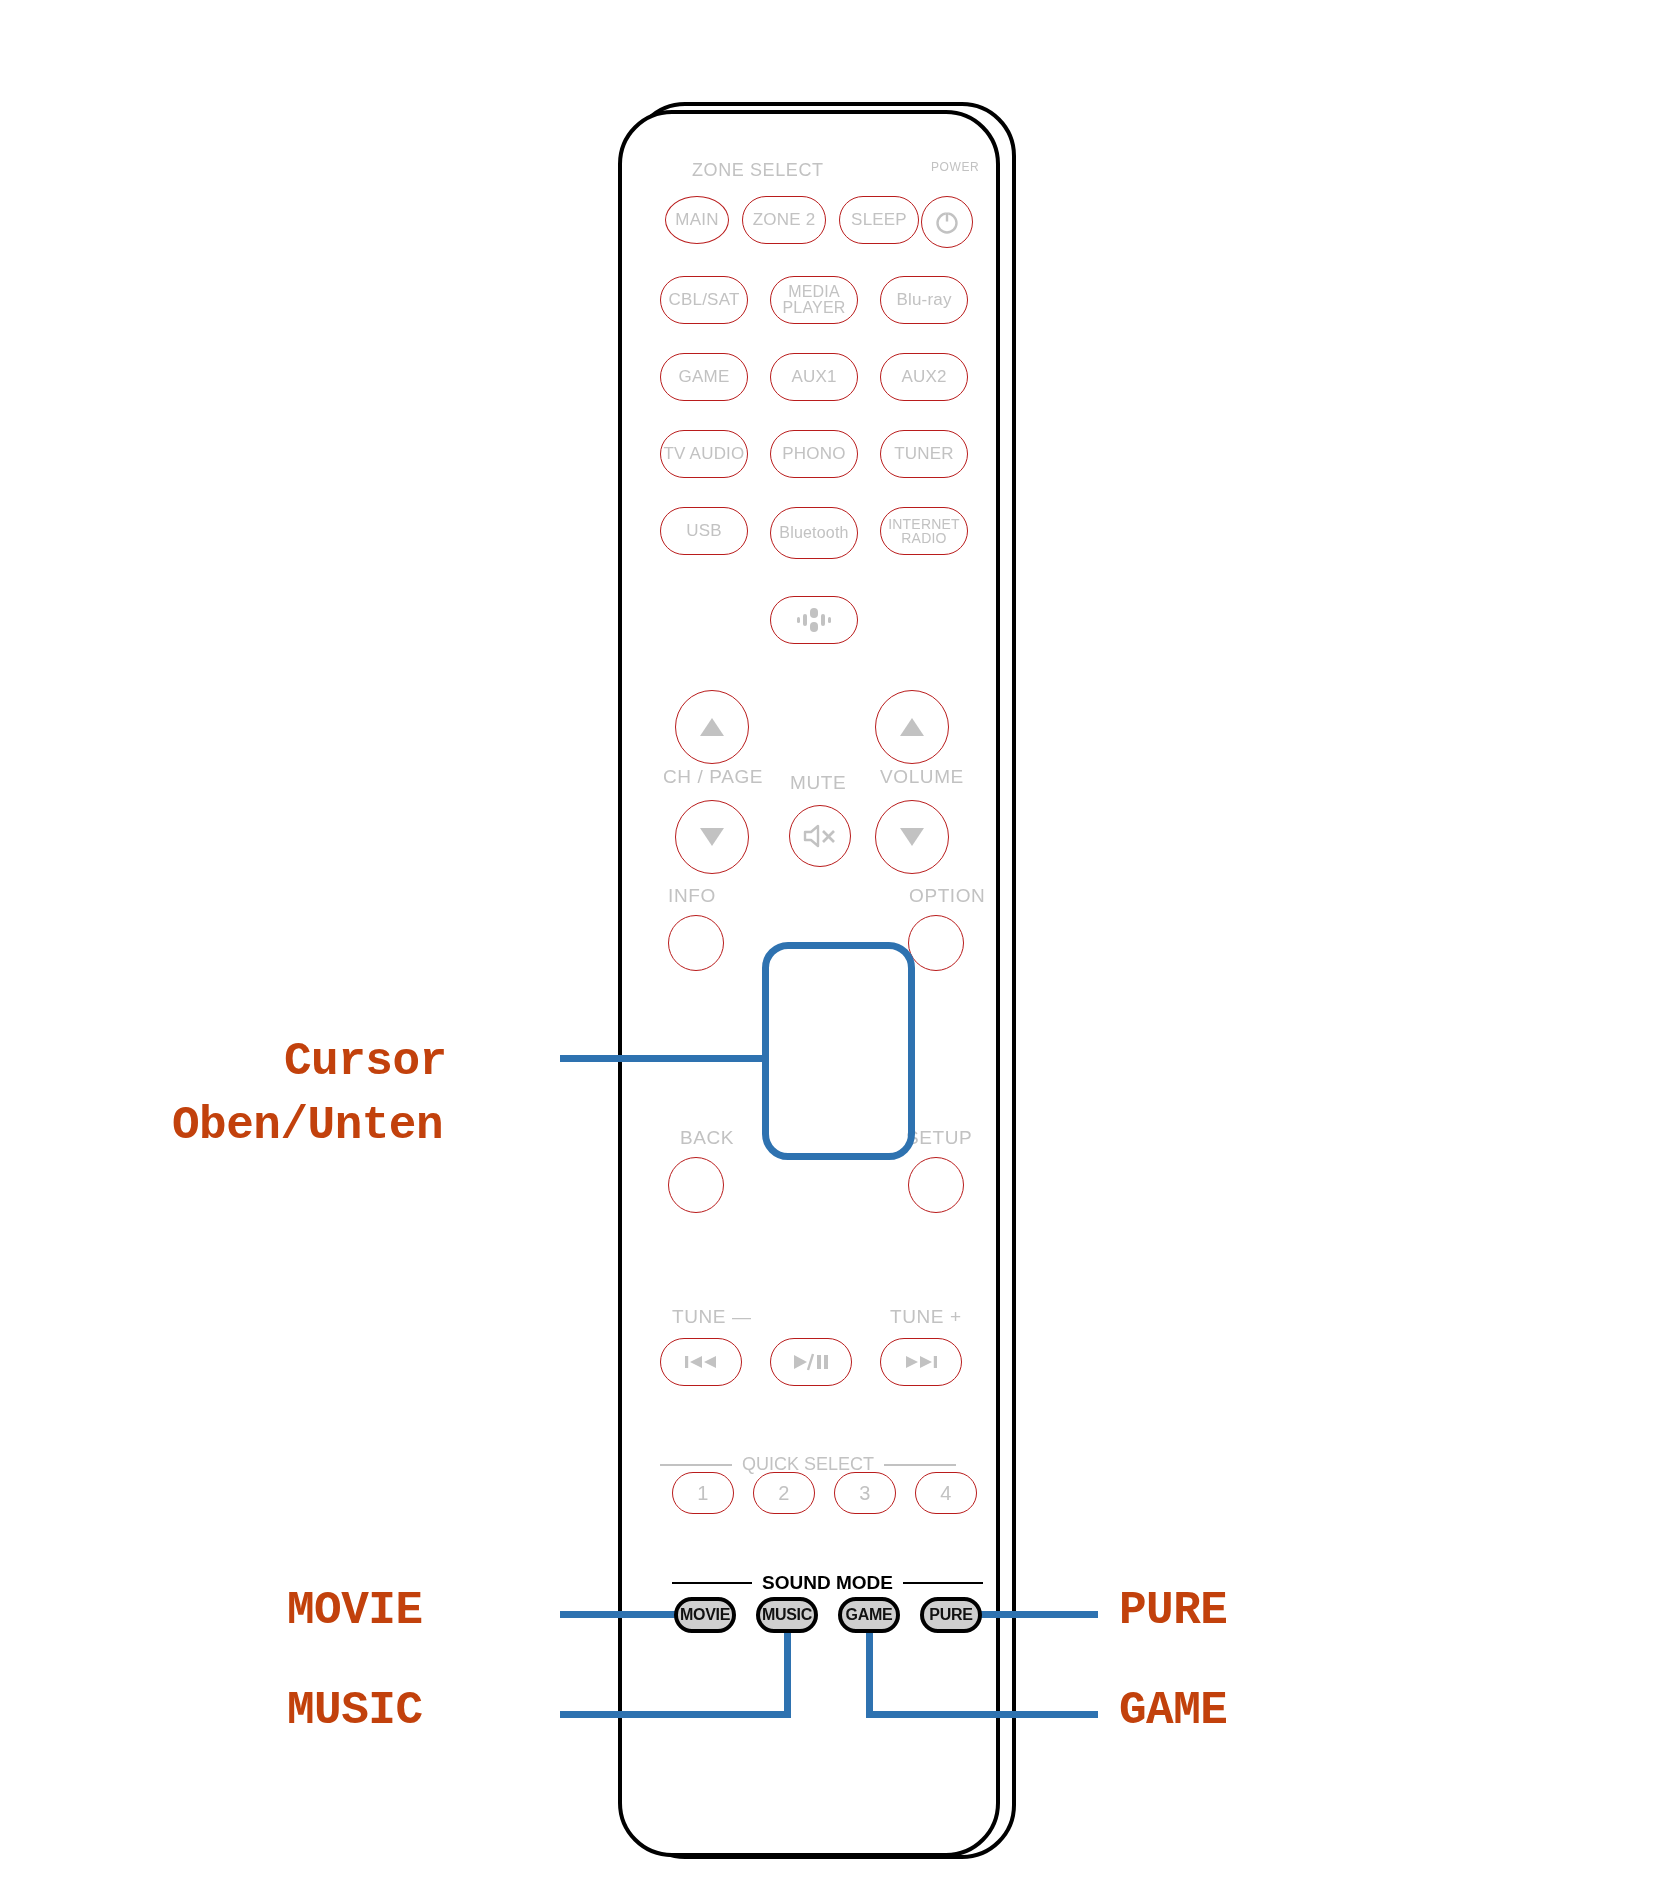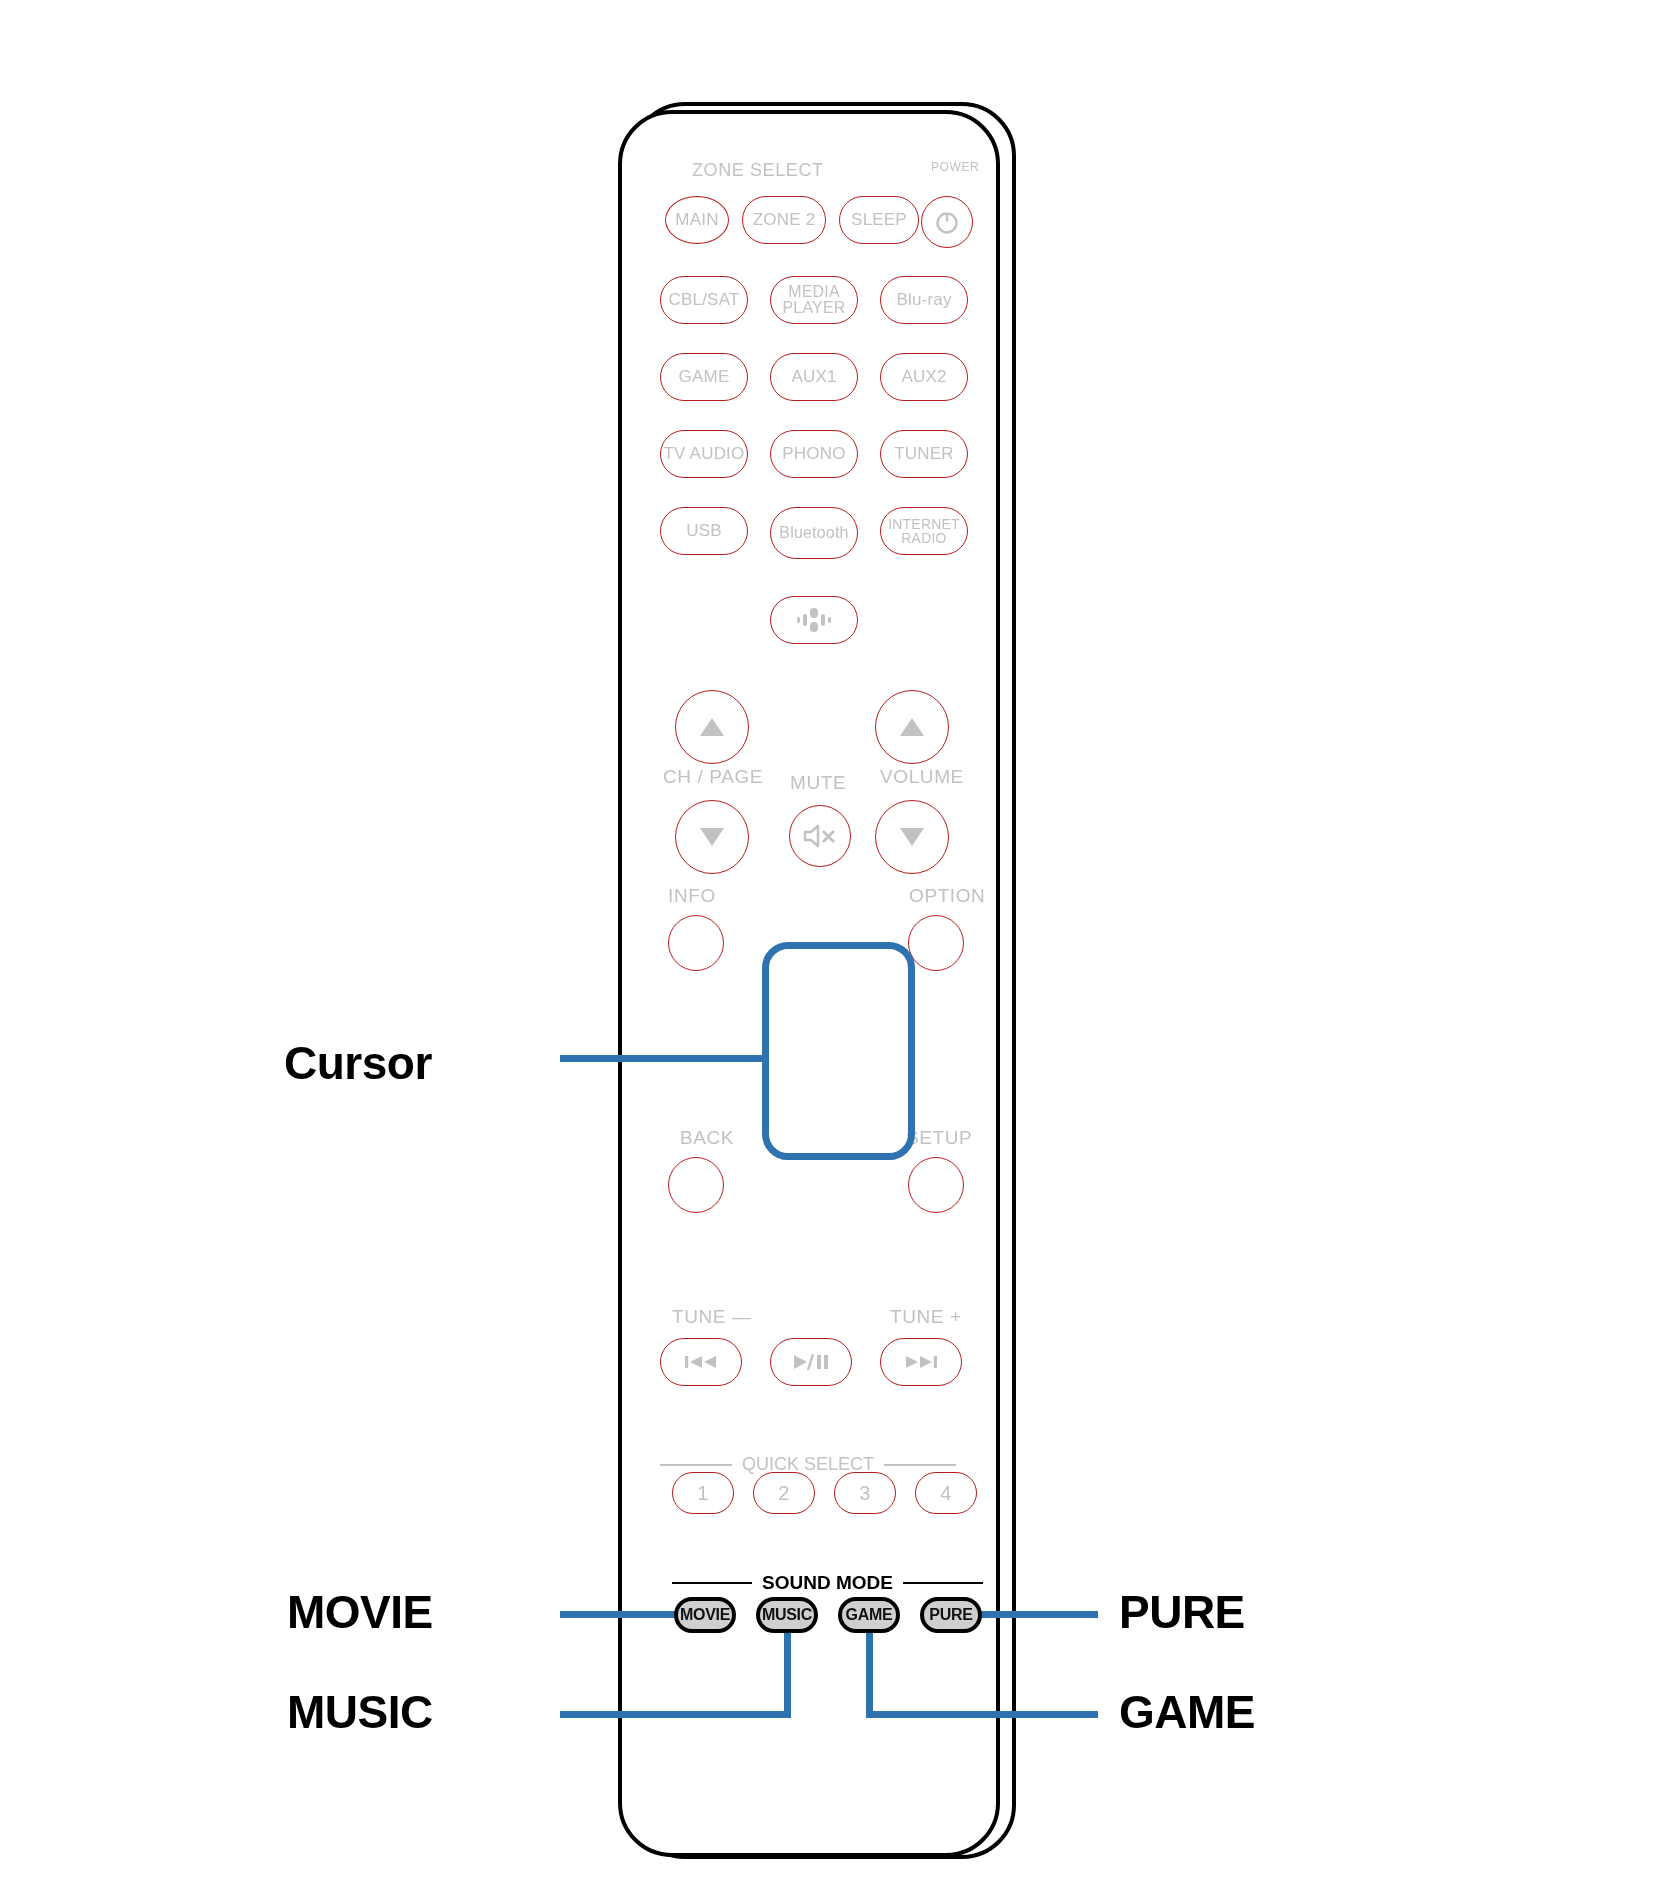--- a/index.html
+++ b/index.html
@@ -87,22 +87,22 @@
   .hl-box{
     position:absolute; border:7px solid #2e72b0; border-radius:26px;
     background:transparent; z-index:6; box-sizing:border-box;
   }
   .cl{position:absolute; background:#2e72b0; z-index:5;}
   .cl.h{height:7px;}
   .cl.v{width:7px;}
 
   
   .callout{
-    position:absolute; color:#000000; font-weight:bold; z-index:7;
-    font-family:Liberation Sans, sans-serif; white-space:nowrap;
+    position:absolute; color:#c2410c; font-weight:bold; z-index:7;
+    font-family:Liberation Mono, monospace; white-space:nowrap;
     letter-spacing:-0.5px;
   }
 
   
   .smpill{
     position:absolute; box-sizing:border-box; z-index:6;
     border:4px solid #000; border-radius:999px; background:#cfcfcf;
     display:flex;align-items:center;justify-content:center;
     color:#111; font-weight:bold; letter-spacing:-0.3px;
     font-family:"Liberation Sans", sans-serif;
@@ -263,20 +263,21 @@
 
   <div class="cl h" style="left:978px;top:1611px;width:120px;"></div>
 
   <div class="cl v" style="left:784px;top:1633px;height:85px;"></div>
   <div class="cl h" style="left:560px;top:1711px;width:231px;"></div>
 
   <div class="cl v" style="left:866px;top:1633px;height:85px;"></div>
   <div class="cl h" style="left:866px;top:1711px;width:232px;"></div>
 
   <div class="callout" style="left:284px;top:1036px;font-size:46px;">Cursor</div>
+  <div class="callout" style="left:172px;top:1100px;font-size:46px;">Oben/Unten</div>
 
   <div class="callout" style="left:287px;top:1585px;font-size:46px;">MOVIE</div>
   <div class="callout" style="left:287px;top:1685px;font-size:46px;">MUSIC</div>
 
   <div class="callout" style="left:1119px;top:1585px;font-size:46px;">PURE</div>
   <div class="callout" style="left:1119px;top:1685px;font-size:46px;">GAME</div>
 
 </div>
 
 </body></html>

